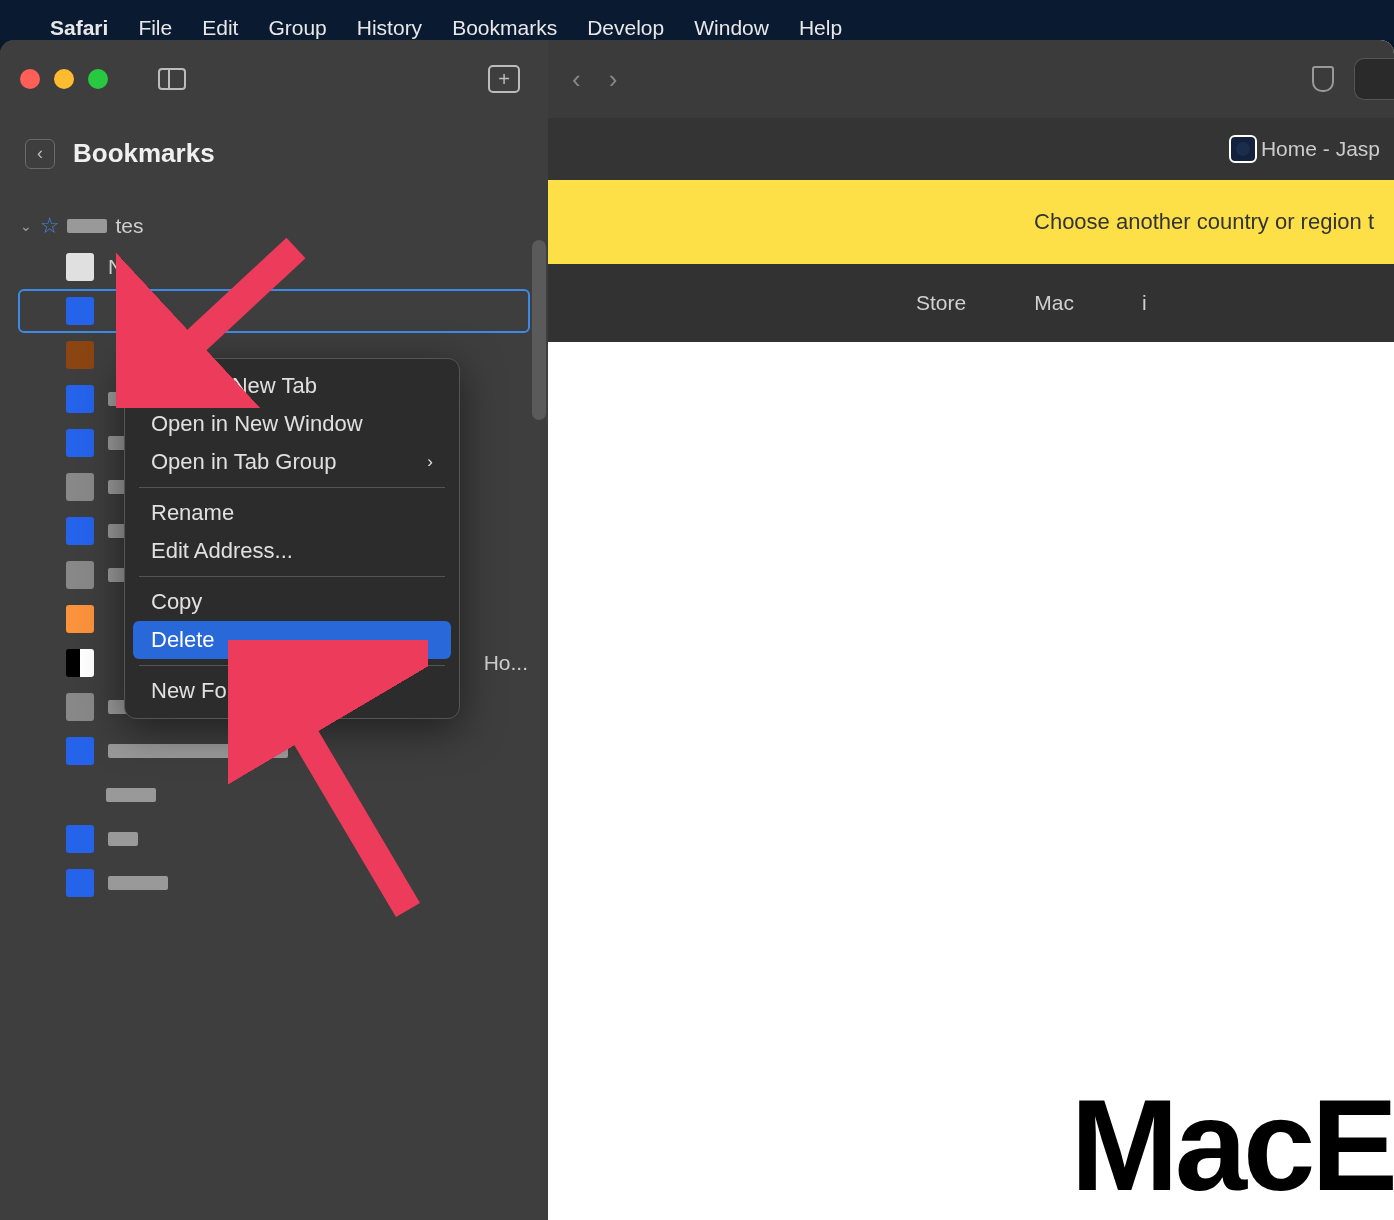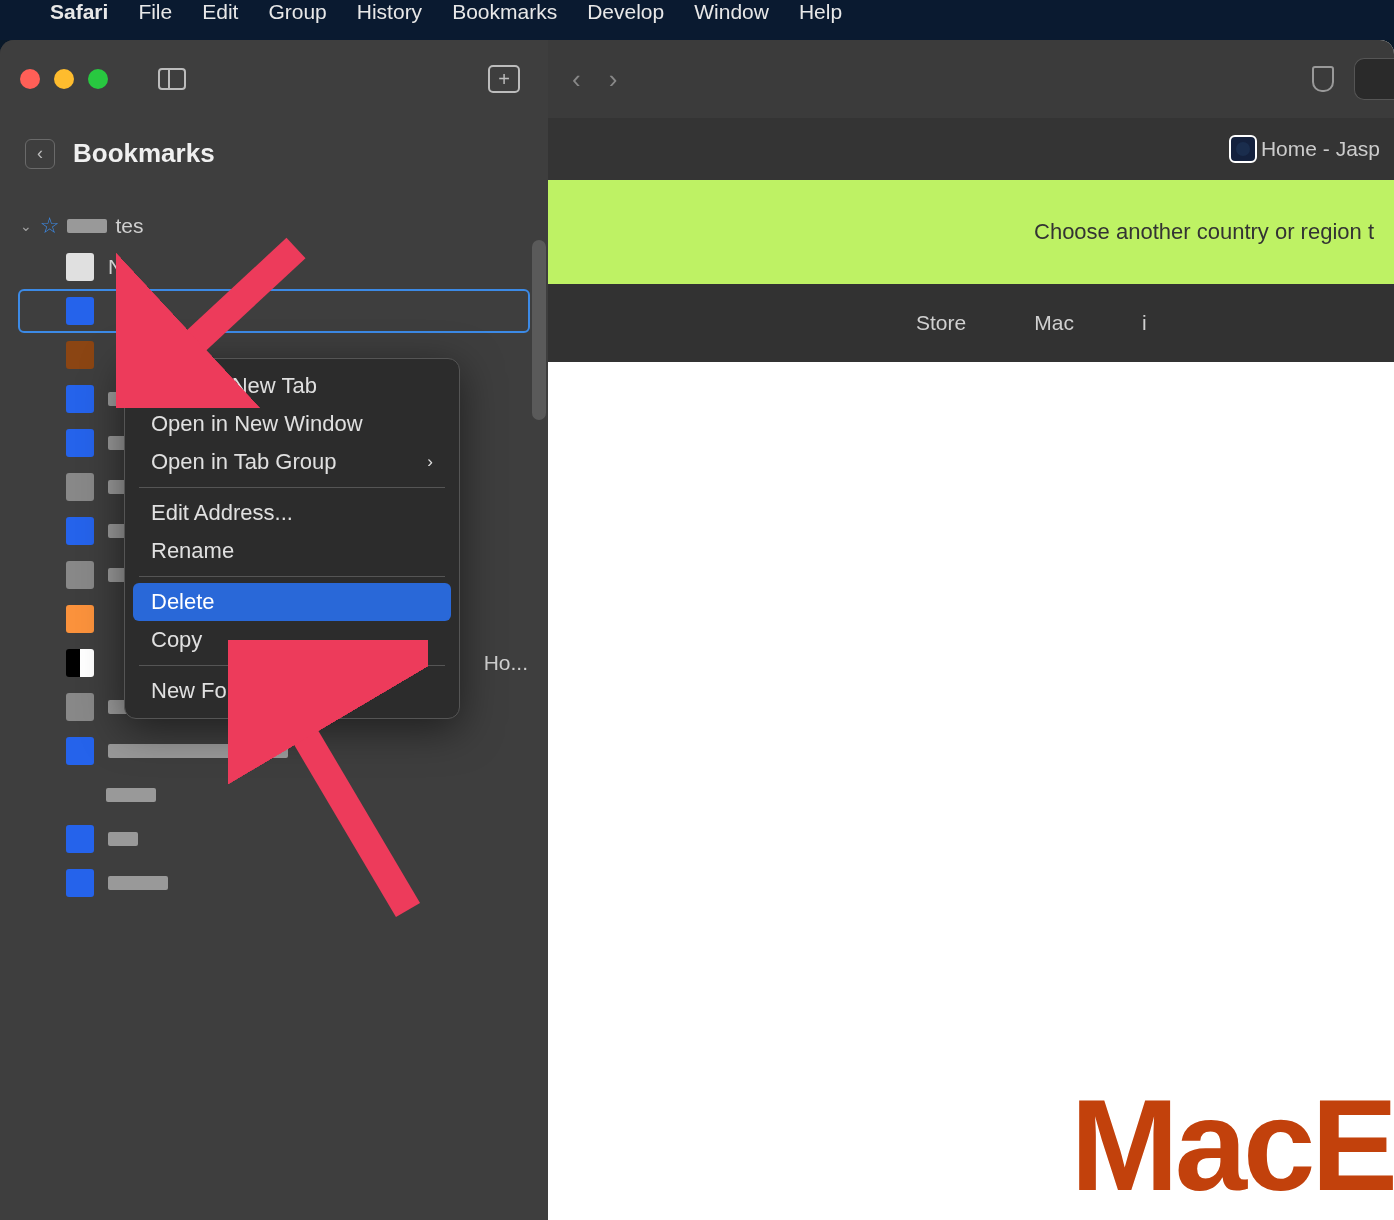--- a/index.html
+++ b/index.html
@@ -12,21 +12,21 @@
       width: 1394px;
       height: 1220px;
       background: #0a1929;
       overflow: hidden;
       position: relative;
     }
     .menubar {
       height: 40px;
       background: #0a1a30;
       display: flex;
-      align-items: flex-start;
+      align-items: flex-end;
       padding: 0 20px;
       gap: 30px;
       color: #e8e8e8;
       font-size: 21px;
     }
     .menubar .apple-logo {
       font-size: 24px;
     }
     .menubar .app-name {
       font-weight: 700;
@@ -293,22 +293,22 @@
       height: 14px;
       border-radius: 50%;
       background: #1a2d4d;
     }
     .page-content {
       flex: 1;
       background: #fff;
       position: relative;
     }
     .region-banner {
-      height: 104px;
-      background: #bef264;
+      height: 84px;
+      background: #fde047;
       display: flex;
       align-items: center;
       justify-content: flex-end;
       padding-right: 20px;
       font-size: 22px;
       color: #333;
     }
     .apple-nav {
       height: 78px;
       background: #323232;
@@ -322,21 +322,21 @@
     .apple-logo-nav {
       font-size: 28px;
       color: #d0d0d0;
     }
     .hero {
       position: absolute;
       bottom: 0;
       right: 0;
       font-size: 130px;
       font-weight: 700;
-      color: #c2410c;
+      color: #000000;
       letter-spacing: -4px;
     }
     .arrow {
       position: absolute;
       z-index: 200;
       pointer-events: none;
     }
     .arrow1 {
       top: 228px;
       left: 116px;
@@ -490,25 +490,25 @@
 </div>
 
 <div class="context-menu">
   <div class="menu-item">Copy in New Tab</div>
   <div class="menu-item">Open in New Window</div>
   <div class="menu-item">
     <span>Open in Tab Group</span>
     <span class="menu-chevron">›</span>
   </div>
   <div class="menu-divider"></div>
+  <div class="menu-item">Rename</div>
   <div class="menu-item">Edit Address...</div>
-  <div class="menu-item">Rename</div>
   <div class="menu-divider"></div>
+  <div class="menu-item">Copy</div>
   <div class="menu-item highlighted">Delete</div>
-  <div class="menu-item">Copy</div>
   <div class="menu-divider"></div>
   <div class="menu-item">New Folde</div>
 </div>
 
 <svg class="arrow arrow1" viewBox="0 0 200 180">
   <defs>
     <marker id="ah1" markerWidth="12" markerHeight="12" refX="2" refY="6" orient="auto">
       <path d="M0,0 L12,6 L0,12 Z" fill="#ed3b5b"></path>
     </marker>
   </defs>

